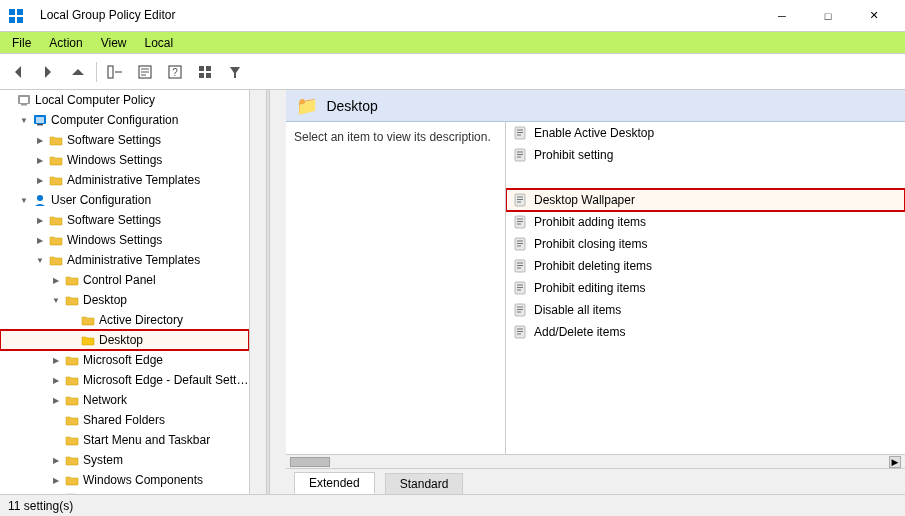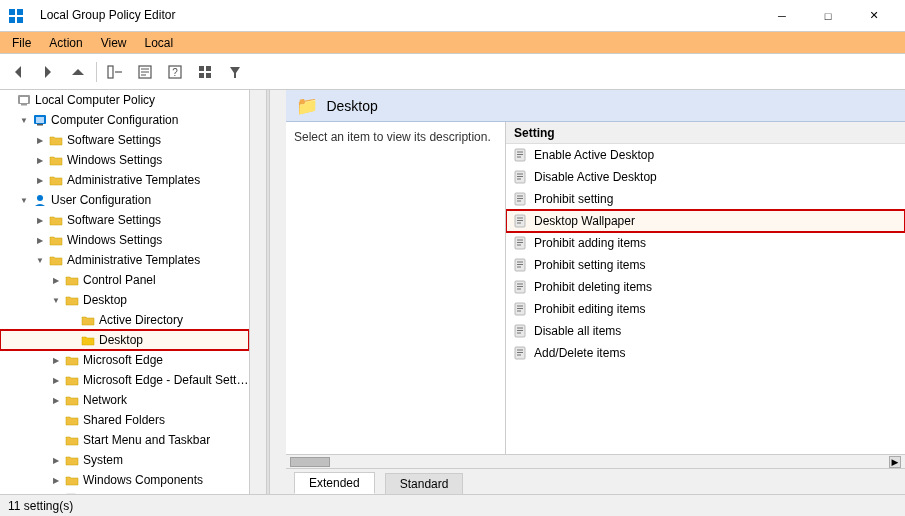--- a/index.html
+++ b/index.html
@@ -45,21 +45,21 @@
       cursor: pointer;
       font-size: 11px;
       display: flex;
       align-items: center;
       justify-content: center;
       color: #000;
     }
 
     
     .menu-bar {
-      background: #fdba74;
+      background: #bef264;
       height: 22px;
       display: flex;
       align-items: center;
       padding: 0 4px;
       border-bottom: 1px solid #ccc;
       gap: 2px;
     }
     .menu-item {
       padding: 2px 8px;
       cursor: pointer;
@@ -599,23 +599,20 @@
     <div class="right-header">
       <span class="right-header-icon">📁</span>
       <span class="right-header-title">Desktop</span>
     </div>
 
     <div class="right-content">
       <div class="right-description">
         <span>Select an item to view its description.</span>
       </div>
       <div class="right-list">
-        <div class="list-header">
-          <span>Setting</span>
-        </div>
         <div id="list-container">
             <div class="list-item">
               <span class="list-item-icon">
                 <svg width="14" height="14" viewBox="0 0 14 14">
     <rect x="1" y="1" width="10" height="12" rx="1" fill="#e8e8e8" stroke="#aaa" stroke-width="0.8"></rect>
     <line x1="3" y1="4" x2="9" y2="4" stroke="#555" stroke-width="0.8"></line>
     <line x1="3" y1="6.5" x2="9" y2="6.5" stroke="#555" stroke-width="0.8"></line>
     <line x1="3" y1="9" x2="7" y2="9" stroke="#555" stroke-width="0.8"></line>
   </svg>
               </span>
@@ -623,65 +620,54 @@
             </div>
             <div class="list-item">
               <span class="list-item-icon">
                 <svg width="14" height="14" viewBox="0 0 14 14">
     <rect x="1" y="1" width="10" height="12" rx="1" fill="#e8e8e8" stroke="#aaa" stroke-width="0.8"></rect>
     <line x1="3" y1="4" x2="9" y2="4" stroke="#555" stroke-width="0.8"></line>
     <line x1="3" y1="6.5" x2="9" y2="6.5" stroke="#555" stroke-width="0.8"></line>
     <line x1="3" y1="9" x2="7" y2="9" stroke="#555" stroke-width="0.8"></line>
   </svg>
               </span>
-              <span class="list-item-text">Disable Active Desktop</span>
+              <span class="list-item-text">Prohibit setting</span>
+            </div>
+            <div class="list-item highlighted" style="outline: rgb(204, 0, 0) solid 2px; outline-offset: -1px; background: rgb(255, 248, 240); margin-top: 23px;">
+              <span class="list-item-icon">
+                <svg width="14" height="14" viewBox="0 0 14 14">
+    <rect x="1" y="1" width="10" height="12" rx="1" fill="#e8e8e8" stroke="#aaa" stroke-width="0.8"></rect>
+    <line x1="3" y1="4" x2="9" y2="4" stroke="#555" stroke-width="0.8"></line>
+    <line x1="3" y1="6.5" x2="9" y2="6.5" stroke="#555" stroke-width="0.8"></line>
+    <line x1="3" y1="9" x2="7" y2="9" stroke="#555" stroke-width="0.8"></line>
+  </svg>
+              </span>
+              <span class="list-item-text">Desktop Wallpaper</span>
             </div>
             <div class="list-item">
               <span class="list-item-icon">
                 <svg width="14" height="14" viewBox="0 0 14 14">
     <rect x="1" y="1" width="10" height="12" rx="1" fill="#e8e8e8" stroke="#aaa" stroke-width="0.8"></rect>
     <line x1="3" y1="4" x2="9" y2="4" stroke="#555" stroke-width="0.8"></line>
     <line x1="3" y1="6.5" x2="9" y2="6.5" stroke="#555" stroke-width="0.8"></line>
     <line x1="3" y1="9" x2="7" y2="9" stroke="#555" stroke-width="0.8"></line>
   </svg>
               </span>
-              <span class="list-item-text">Prohibit setting</span>
-            </div>
-            <div class="list-item highlighted" style="outline: rgb(204, 0, 0) solid 2px; outline-offset: -1px; background: rgb(255, 248, 240);">
-              <span class="list-item-icon">
-                <svg width="14" height="14" viewBox="0 0 14 14">
-    <rect x="1" y="1" width="10" height="12" rx="1" fill="#e8e8e8" stroke="#aaa" stroke-width="0.8"></rect>
-    <line x1="3" y1="4" x2="9" y2="4" stroke="#555" stroke-width="0.8"></line>
-    <line x1="3" y1="6.5" x2="9" y2="6.5" stroke="#555" stroke-width="0.8"></line>
-    <line x1="3" y1="9" x2="7" y2="9" stroke="#555" stroke-width="0.8"></line>
-  </svg>
-              </span>
-              <span class="list-item-text">Desktop Wallpaper</span>
+              <span class="list-item-text">Prohibit adding items</span>
             </div>
             <div class="list-item">
               <span class="list-item-icon">
                 <svg width="14" height="14" viewBox="0 0 14 14">
     <rect x="1" y="1" width="10" height="12" rx="1" fill="#e8e8e8" stroke="#aaa" stroke-width="0.8"></rect>
     <line x1="3" y1="4" x2="9" y2="4" stroke="#555" stroke-width="0.8"></line>
     <line x1="3" y1="6.5" x2="9" y2="6.5" stroke="#555" stroke-width="0.8"></line>
     <line x1="3" y1="9" x2="7" y2="9" stroke="#555" stroke-width="0.8"></line>
   </svg>
               </span>
-              <span class="list-item-text">Prohibit adding items</span>
-            </div>
-            <div class="list-item">
-              <span class="list-item-icon">
-                <svg width="14" height="14" viewBox="0 0 14 14">
-    <rect x="1" y="1" width="10" height="12" rx="1" fill="#e8e8e8" stroke="#aaa" stroke-width="0.8"></rect>
-    <line x1="3" y1="4" x2="9" y2="4" stroke="#555" stroke-width="0.8"></line>
-    <line x1="3" y1="6.5" x2="9" y2="6.5" stroke="#555" stroke-width="0.8"></line>
-    <line x1="3" y1="9" x2="7" y2="9" stroke="#555" stroke-width="0.8"></line>
-  </svg>
-              </span>
-              <span class="list-item-text">Prohibit setting items</span>
+              <span class="list-item-text">Prohibit closing items</span>
             </div>
             <div class="list-item">
               <span class="list-item-icon">
                 <svg width="14" height="14" viewBox="0 0 14 14">
     <rect x="1" y="1" width="10" height="12" rx="1" fill="#e8e8e8" stroke="#aaa" stroke-width="0.8"></rect>
     <line x1="3" y1="4" x2="9" y2="4" stroke="#555" stroke-width="0.8"></line>
     <line x1="3" y1="6.5" x2="9" y2="6.5" stroke="#555" stroke-width="0.8"></line>
     <line x1="3" y1="9" x2="7" y2="9" stroke="#555" stroke-width="0.8"></line>
   </svg>
               </span>

